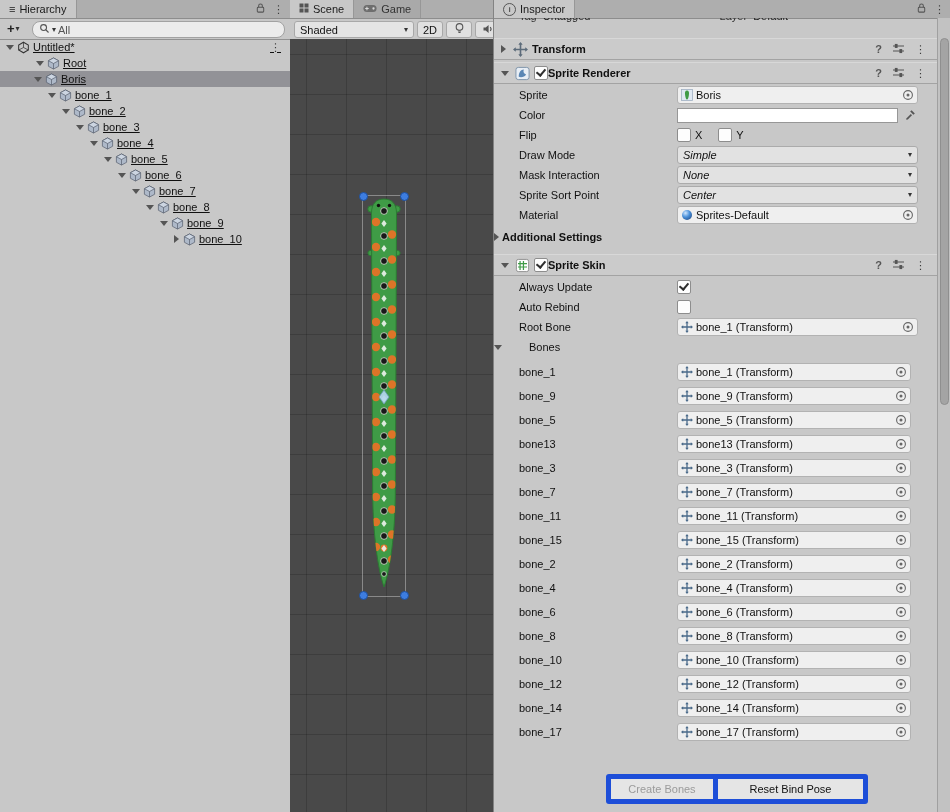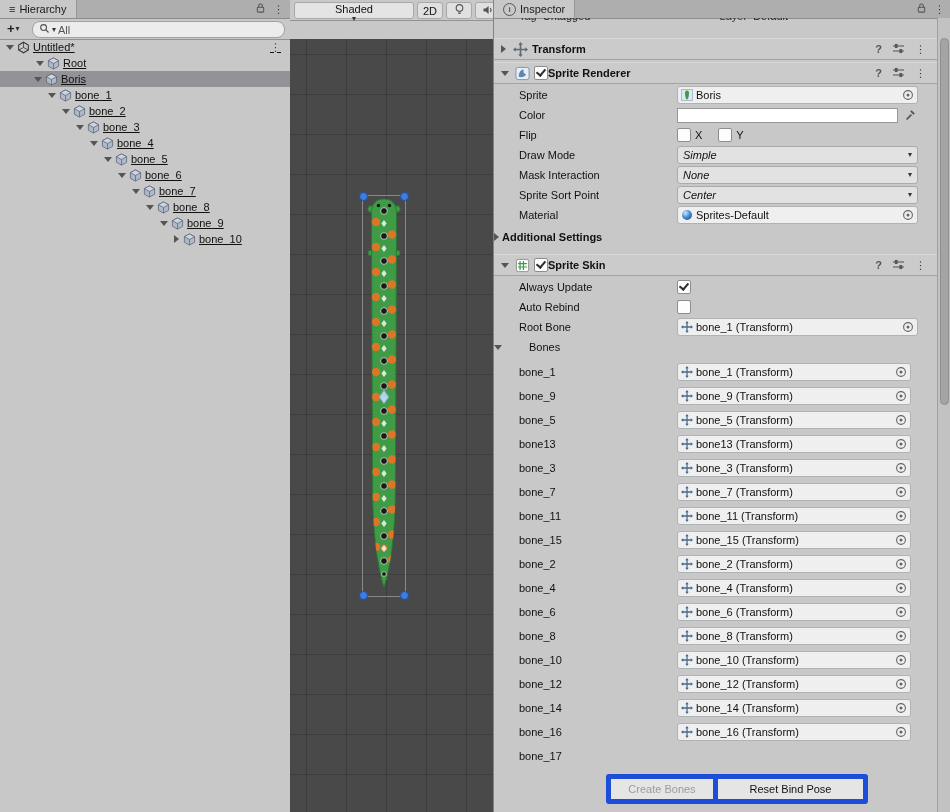--- a/index.html
+++ b/index.html
@@ -46,21 +46,21 @@
   .rowkebab{margin-left:auto;padding-right:9px;}
 
   
   .canvas{position:absolute;top:39px;left:0;right:0;bottom:0;background:#494949;
     background-image:
       linear-gradient(to right, rgba(0,0,0,0.16) 1px, transparent 1px),
       linear-gradient(to bottom, rgba(0,0,0,0.16) 1px, transparent 1px);
     background-size:40px 40px;background-position:16px 15px;}
   .shadedrop{position:absolute;left:4px;top:2px;width:108px;height:15px;background:#e4e4e4;
              border:1px solid #a8a8a8;border-radius:3px;display:flex;align-items:center;
-             padding:0 5px;flex-direction:column;}
+             padding:0 5px;}
   .shadedrop .dval{flex:1;}
   .tbtn{position:absolute;top:2px;height:15px;background:#e0e0e0;border:1px solid #a8a8a8;
         border-radius:3px;display:flex;align-items:center;justify-content:center;}
   .selbox{position:absolute;left:72px;top:156px;width:42px;height:400px;
           border:1px solid rgba(215,215,215,0.45);}
   .handle{position:absolute;width:7px;height:7px;border-radius:50%;background:#3d7de0;
           border:1px solid #1d4f9e;}
   .h-tl{left:-4px;top:-4px;} .h-tr{right:-4px;top:-4px;}
   .h-bl{left:-4px;bottom:-4px;} .h-br{right:-4px;bottom:-4px;}
 
@@ -287,20 +287,43 @@
             <path d="M7 1 L12.5 4 L7 7 L1.5 4 Z" fill="#ccd5e1" stroke="#5a6372" stroke-width="0.8"></path>
             <path d="M7 7 V13" stroke="#5a6372" stroke-width="0.8"></path>
           </svg>
         </span>
         <span class="tlabel">bone_10</span>
       </div>
     </div>
 </div>
 
 <div id="scene" class="panel">
+  <div class="tabstrip">
+    <div class="tab active">
+      <span>
+        <svg width="10" height="10" viewBox="0 0 10 10">
+            <rect x="0.5" y="0.5" width="4" height="4" fill="#555"></rect>
+            <rect x="5.5" y="0.5" width="4" height="4" fill="#555"></rect>
+            <rect x="0.5" y="5.5" width="4" height="4" fill="#555"></rect>
+            <rect x="5.5" y="5.5" width="4" height="4" fill="#555"></rect>
+          </svg>
+      </span>
+      <span>Scene</span>
+    </div>
+    <div class="tab inactive">
+      <span>
+        <svg width="14" height="9" viewBox="0 0 16 10">
+            <rect x="0.5" y="1" width="15" height="8" rx="4" fill="#6e6e6e"></rect>
+            <circle cx="12" cy="5" r="1.3" fill="#d9d9d9"></circle>
+            <path d="M4.5 3 v4 M2.5 5 h4" stroke="#d9d9d9" stroke-width="1.2"></path>
+          </svg>
+      </span>
+      <span>Game</span>
+    </div>
+  </div>
   <div class="toolbar">
     <div class="shadedrop">
       <span class="dval">Shaded</span>
       <span class="caret">▾</span>
     </div>
     <div class="tbtn" style="left:127px;width:24px;">
       <span>2D</span>
     </div>
     <div class="tbtn" style="left:156px;width:24px;">
       <span>
@@ -896,39 +919,36 @@
             <span class="oval">bone_14 (Transform)</span>
             <span class="picker">
               <svg viewBox="0 0 12 12">
                 <circle cx="6" cy="6" r="4.4" fill="none" stroke="#666" stroke-width="1.1"></circle>
                 <circle cx="6" cy="6" r="1.5" fill="#666"></circle>
               </svg>
             </span>
           </div>
         </div>
         <div class="bonerow">
-          <span class="ilabel">bone_16</span>
-          <div class="objfield">
-            <span class="oicon">
-              <svg viewBox="0 0 12 12">
-                <path d="M6 1 V11 M1 6 H11" stroke="#4b6b8a" stroke-width="1.3"></path>
-                <path d="M6 0 l1.7 2.2 h-3.4 Z M6 12 l1.7 -2.2 h-3.4 Z M0 6 l2.2 -1.7 v3.4 Z M12 6 l-2.2 -1.7 v3.4 Z" fill="#4b6b8a"></path>
-              </svg>
-            </span>
-            <span class="oval">bone_16 (Transform)</span>
-            <span class="picker">
-              <svg viewBox="0 0 12 12">
-                <circle cx="6" cy="6" r="4.4" fill="none" stroke="#666" stroke-width="1.1"></circle>
-                <circle cx="6" cy="6" r="1.5" fill="#666"></circle>
-              </svg>
-            </span>
-          </div>
-        </div>
-        <div class="bonerow">
           <span class="ilabel">bone_17</span>
+          <div class="objfield">
+            <span class="oicon">
+              <svg viewBox="0 0 12 12">
+                <path d="M6 1 V11 M1 6 H11" stroke="#4b6b8a" stroke-width="1.3"></path>
+                <path d="M6 0 l1.7 2.2 h-3.4 Z M6 12 l1.7 -2.2 h-3.4 Z M0 6 l2.2 -1.7 v3.4 Z M12 6 l-2.2 -1.7 v3.4 Z" fill="#4b6b8a"></path>
+              </svg>
+            </span>
+            <span class="oval">bone_17 (Transform)</span>
+            <span class="picker">
+              <svg viewBox="0 0 12 12">
+                <circle cx="6" cy="6" r="4.4" fill="none" stroke="#666" stroke-width="1.1"></circle>
+                <circle cx="6" cy="6" r="1.5" fill="#666"></circle>
+              </svg>
+            </span>
+          </div>
         </div>
       </div>
   </div>
 
   <div class="footbtn" id="btn-create">
     <span>Create Bones</span>
   </div>
   <div class="footbtn" id="btn-reset">
     <span>Reset Bind Pose</span>
   </div>

